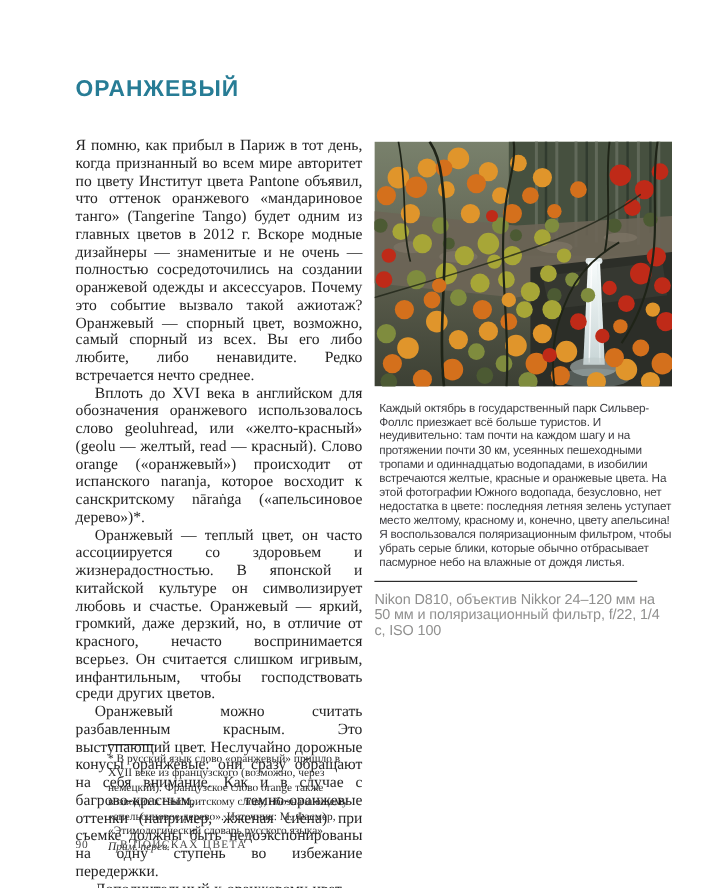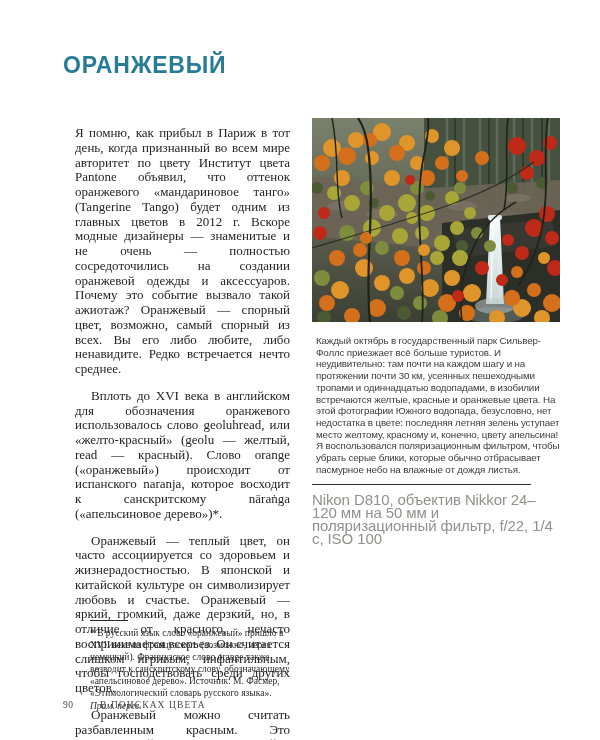--- a/index.html
+++ b/index.html
@@ -5,51 +5,51 @@
   html,body{margin:0;padding:0;background:#ffffff;}
   .page{
     position:relative;
     width:600px;height:740px;
     background:#ffffff;
     overflow:hidden;
     font-family:"Liberation Serif", serif;
     color:#222;
   }
   .chapter-heading{
-    position:absolute;left:63px;top:52px;margin:0;
+    position:absolute;left:63px;top:64px;margin:0;
     font-family:"Liberation Sans", sans-serif;
-    font-size:23px;font-weight:700;letter-spacing:0.8px;
+    font-size:19px;font-weight:700;letter-spacing:0.8px;
     color:var(--accent,#277c95);
   }
   .body-col{
     position:absolute;left:63px;top:114px;width:239px;
     font-size:13px;line-height:14.75px;
     text-align:justify;
     color:#242424;
   }
-  .body-col p{margin:12px;}
+  .body-col p{margin:0;}
   .body-col p.indent{text-indent:16px;}
   .fig-col{
     position:absolute;left:312px;top:118px;width:248px;
   }
   .photo{display:block;width:248px;height:204px;}
   .figure-caption{
     margin:13px 0 0 4px;
     font-family:"Liberation Sans", sans-serif;
     font-size:9.8px;line-height:11.7px;letter-spacing:-0.15px;
     color:#3c3c40;
   }
   .cap-rule{
     margin:9px 0 8px 0;height:0;width:219px;
     border:none;border-top:1px solid #2c2c2c;
   }
   .camera-note{
     margin:0;
     font-family:"Liberation Sans", sans-serif;
-    font-size:15px;line-height:13px;letter-spacing:-0.1px;
+    font-size:12px;line-height:13px;letter-spacing:-0.1px;
     color:#90908f;
   }
   .footnote-block{
     position:absolute;left:46px;top:620px;width:200px;margin-left:44px;
   }
   .fn-rule{
     margin:0 0 6px 0;height:0;width:38px;
     border:none;border-top:1px solid #2a2a2a;
   }
   .footnote-text{

